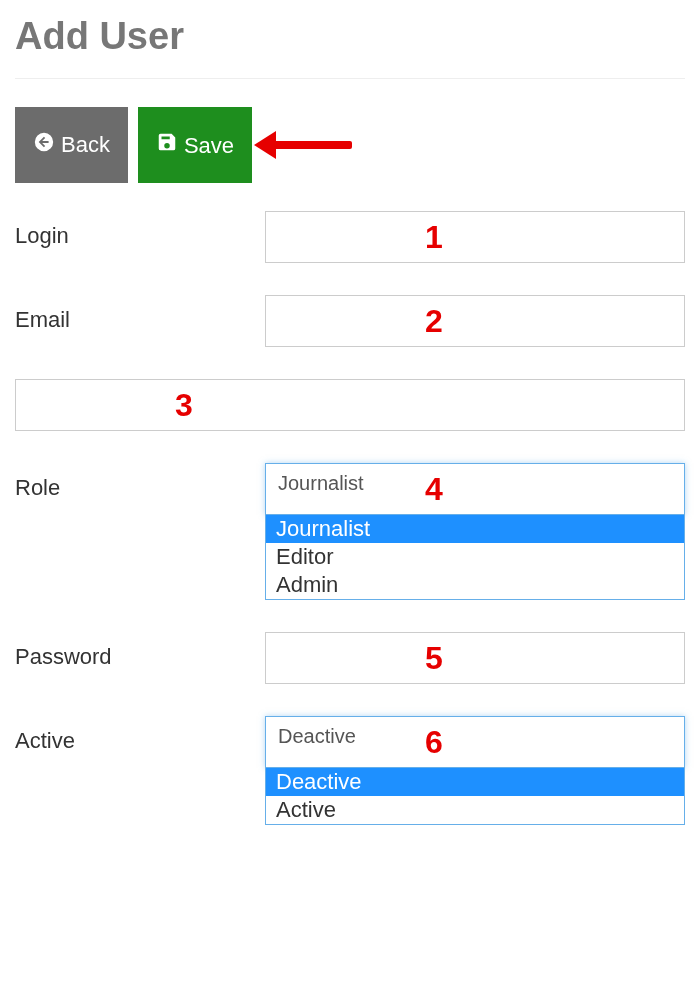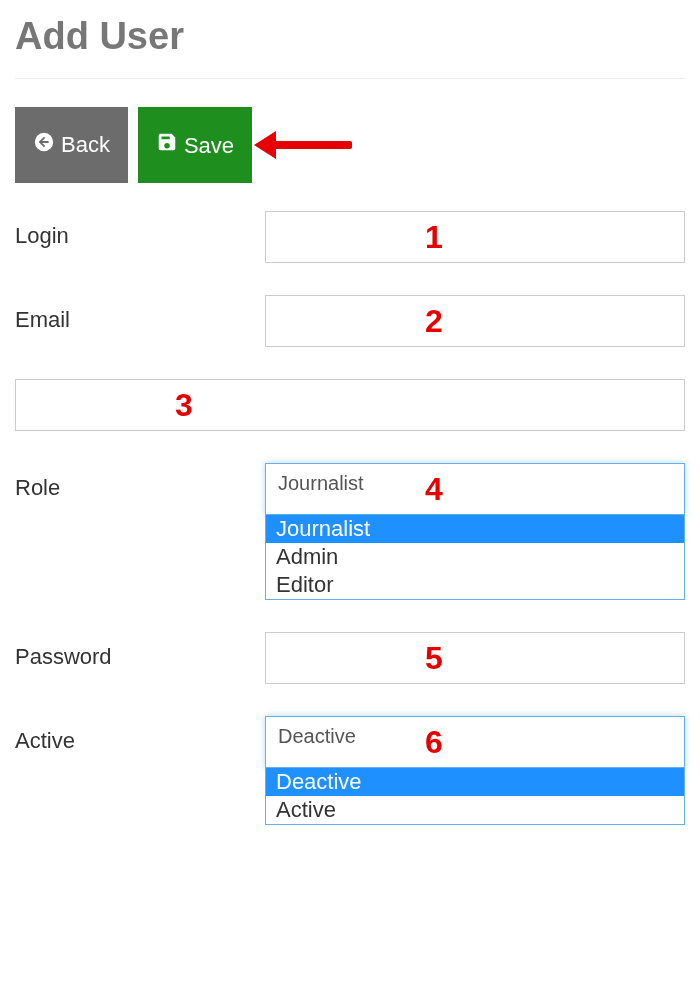--- a/index.html
+++ b/index.html
@@ -161,22 +161,22 @@
 
 <div class="form-row">
   <label class="form-label">Role</label>
   <div class="form-control-wrap">
     <div class="form-control focused">
       <span>Journalist</span>
     </div>
     <span class="overlay-num">4</span>
     <div class="dropdown-list">
       <div class="dropdown-option selected">Journalist</div>
+      <div class="dropdown-option">Editor</div>
       <div class="dropdown-option">Admin</div>
-      <div class="dropdown-option">Editor</div>
     </div>
   </div>
 </div>
 
 <div class="form-row">
   <label class="form-label">Password</label>
   <div class="form-control-wrap">
     <input type="password" class="form-control" value="" style="">
     <span class="overlay-num">5</span>
   </div>

